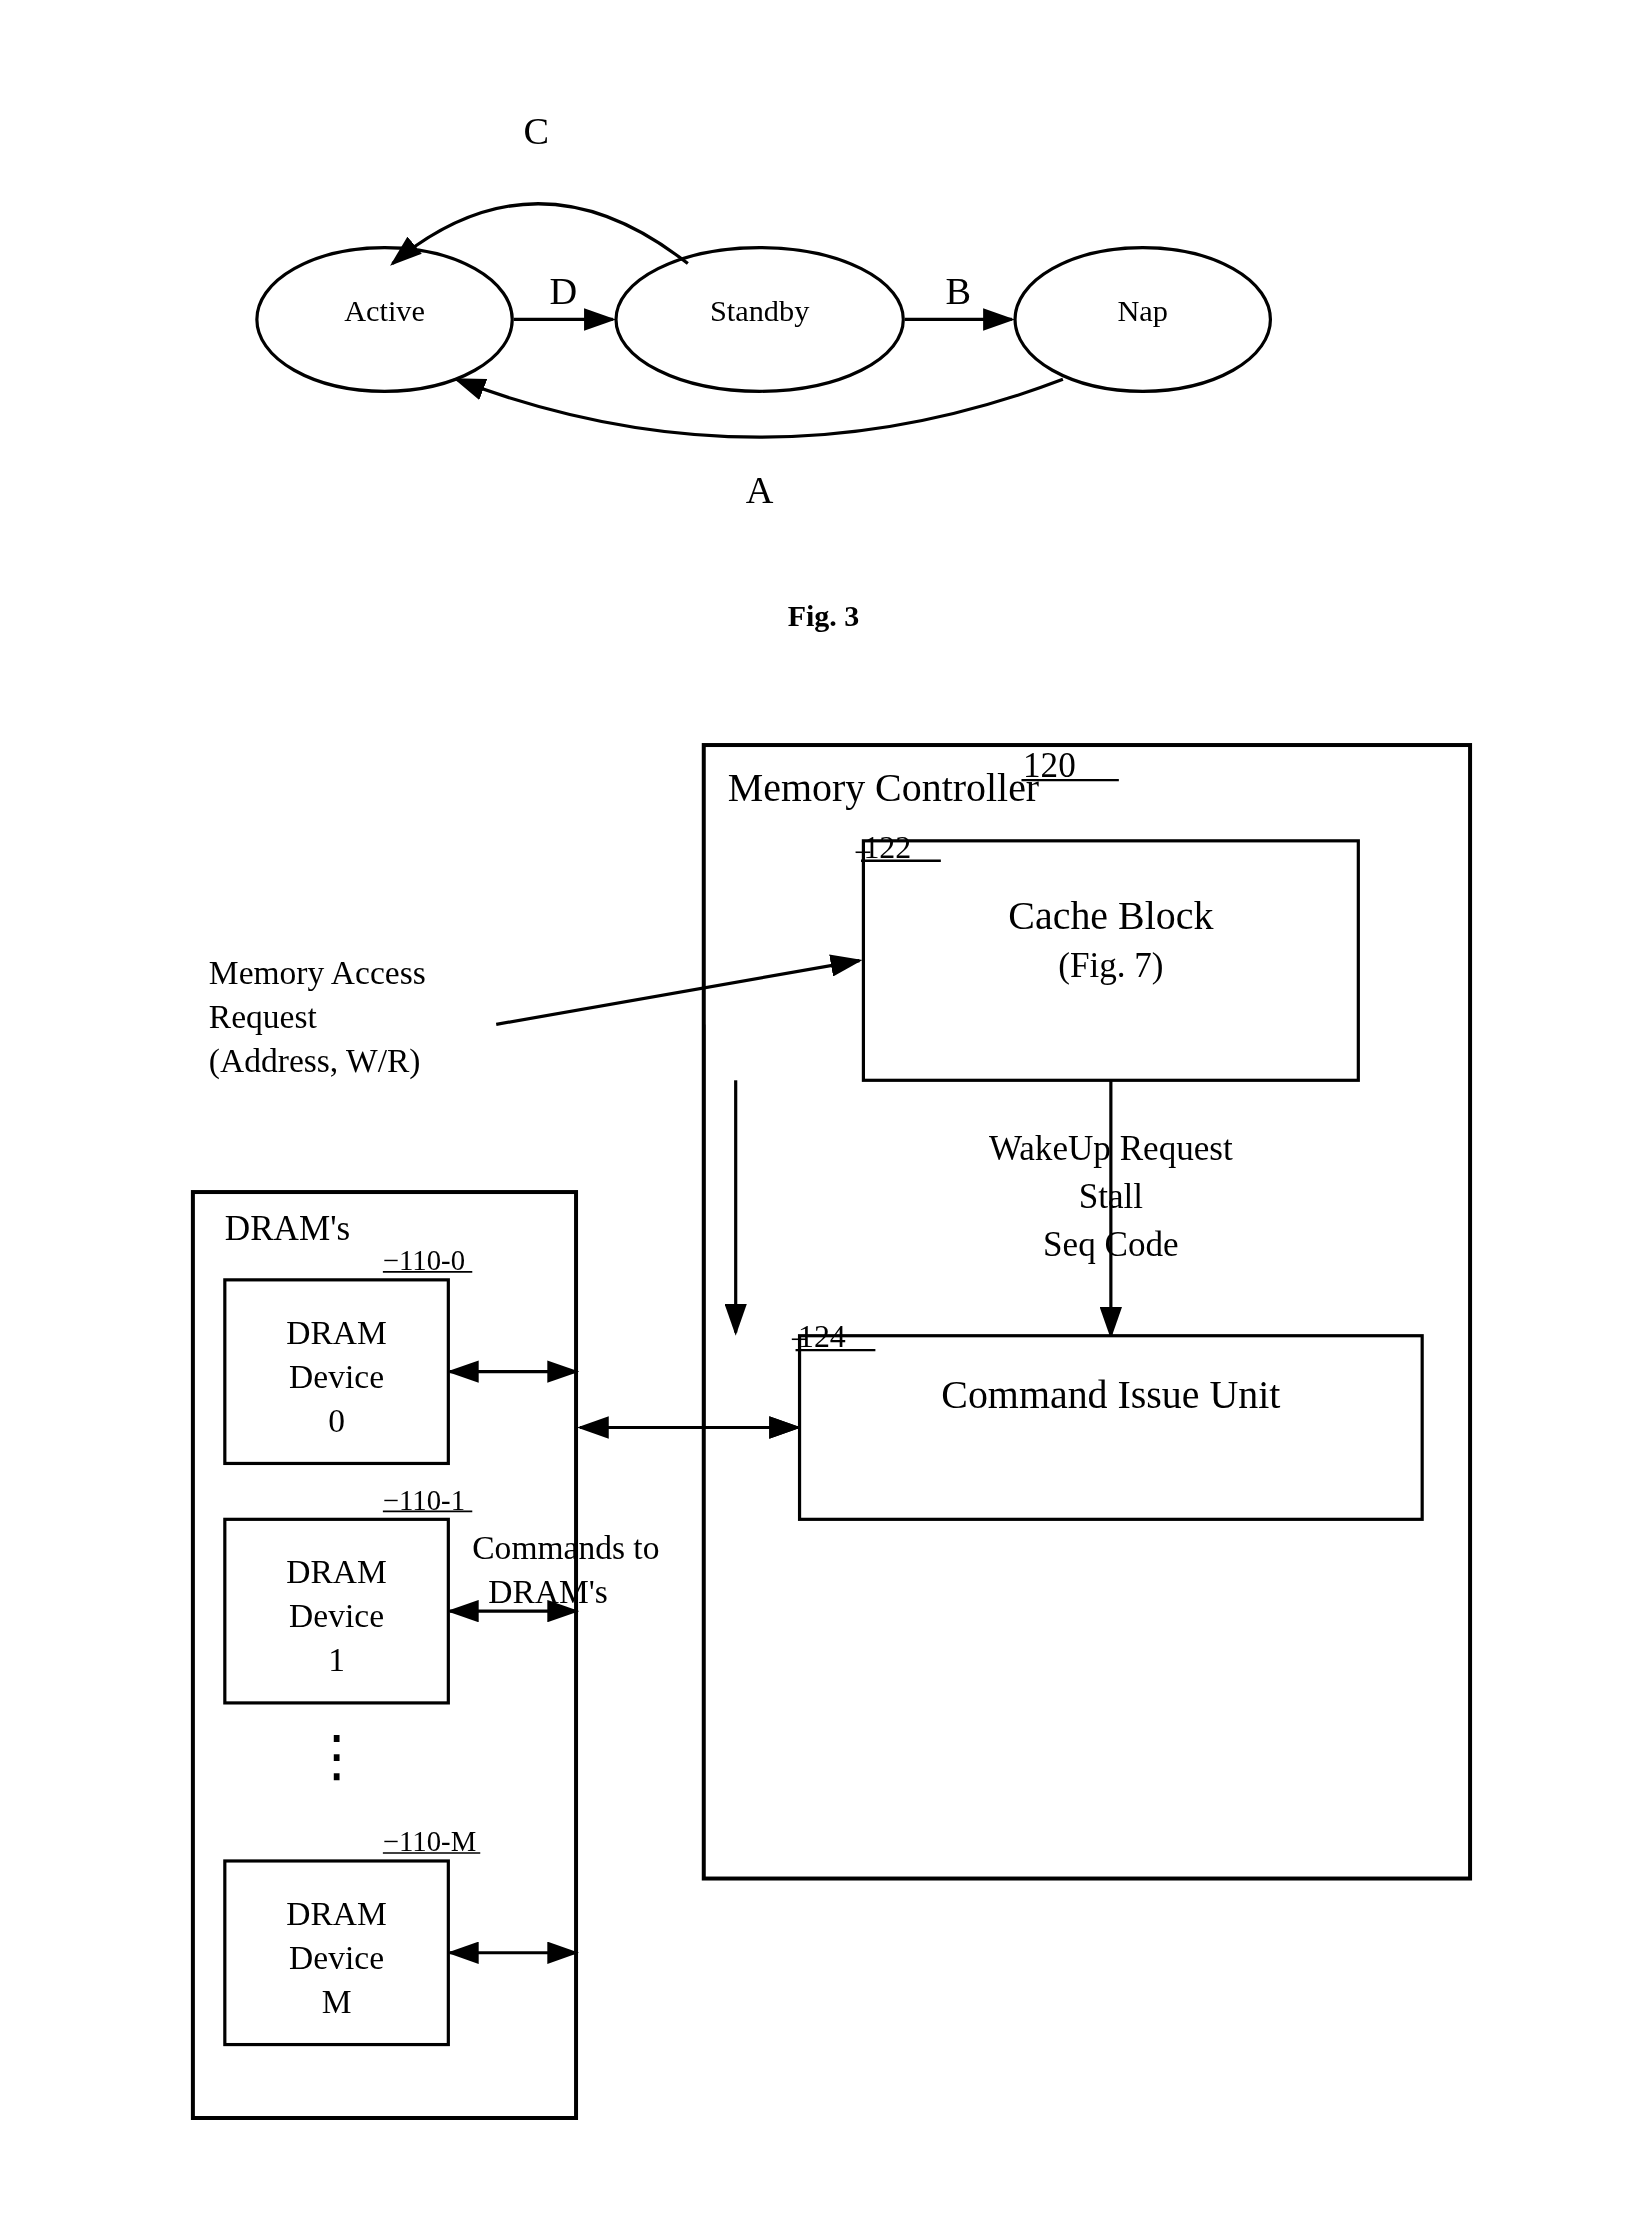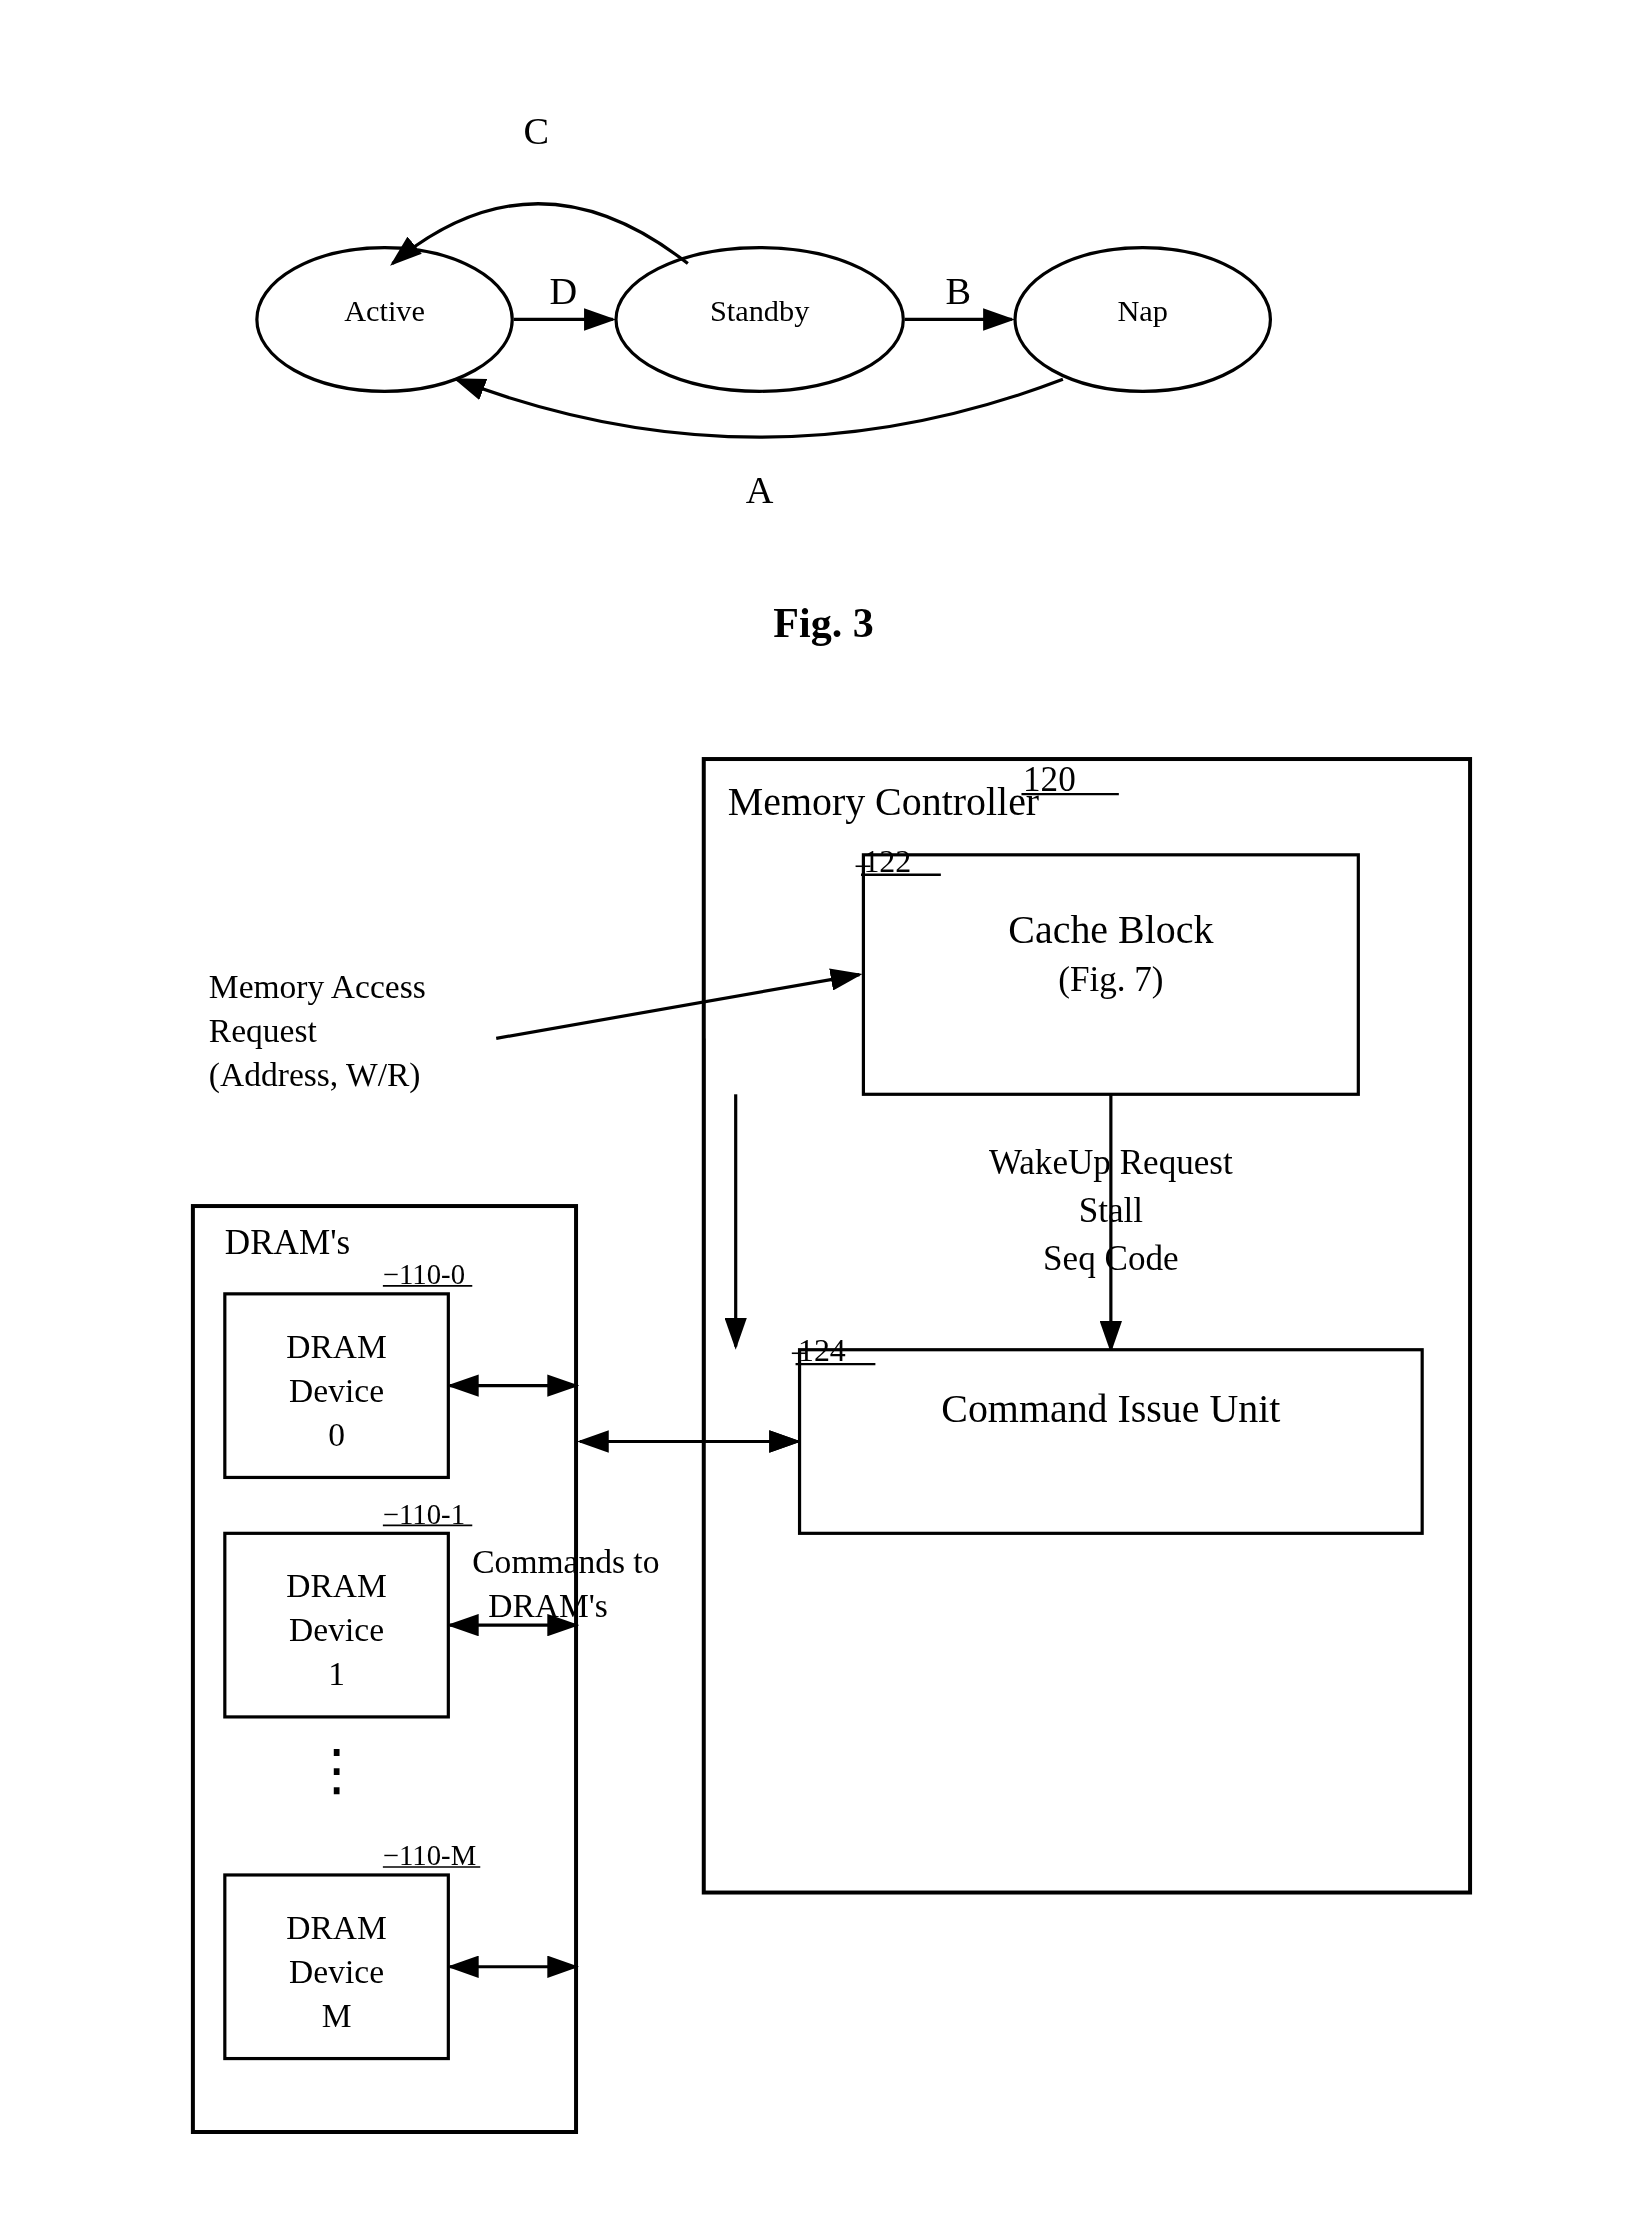--- a/index.html
+++ b/index.html
@@ -28,21 +28,21 @@
       margin-top: 32px;
     }
 
     .fig3-svg {
       display: block;
       margin: 0 auto;
     }
 
     .fig3-caption {
       text-align: center;
-      font-size: 42px;
+      font-size: 30px;
       font-weight: bold;
       margin-top: 8px;
       font-family: Liberation Serif, serif;
     }
 
     
     .fig4-container {
       position: relative;
       width: 100%;
       height: 1517px;

